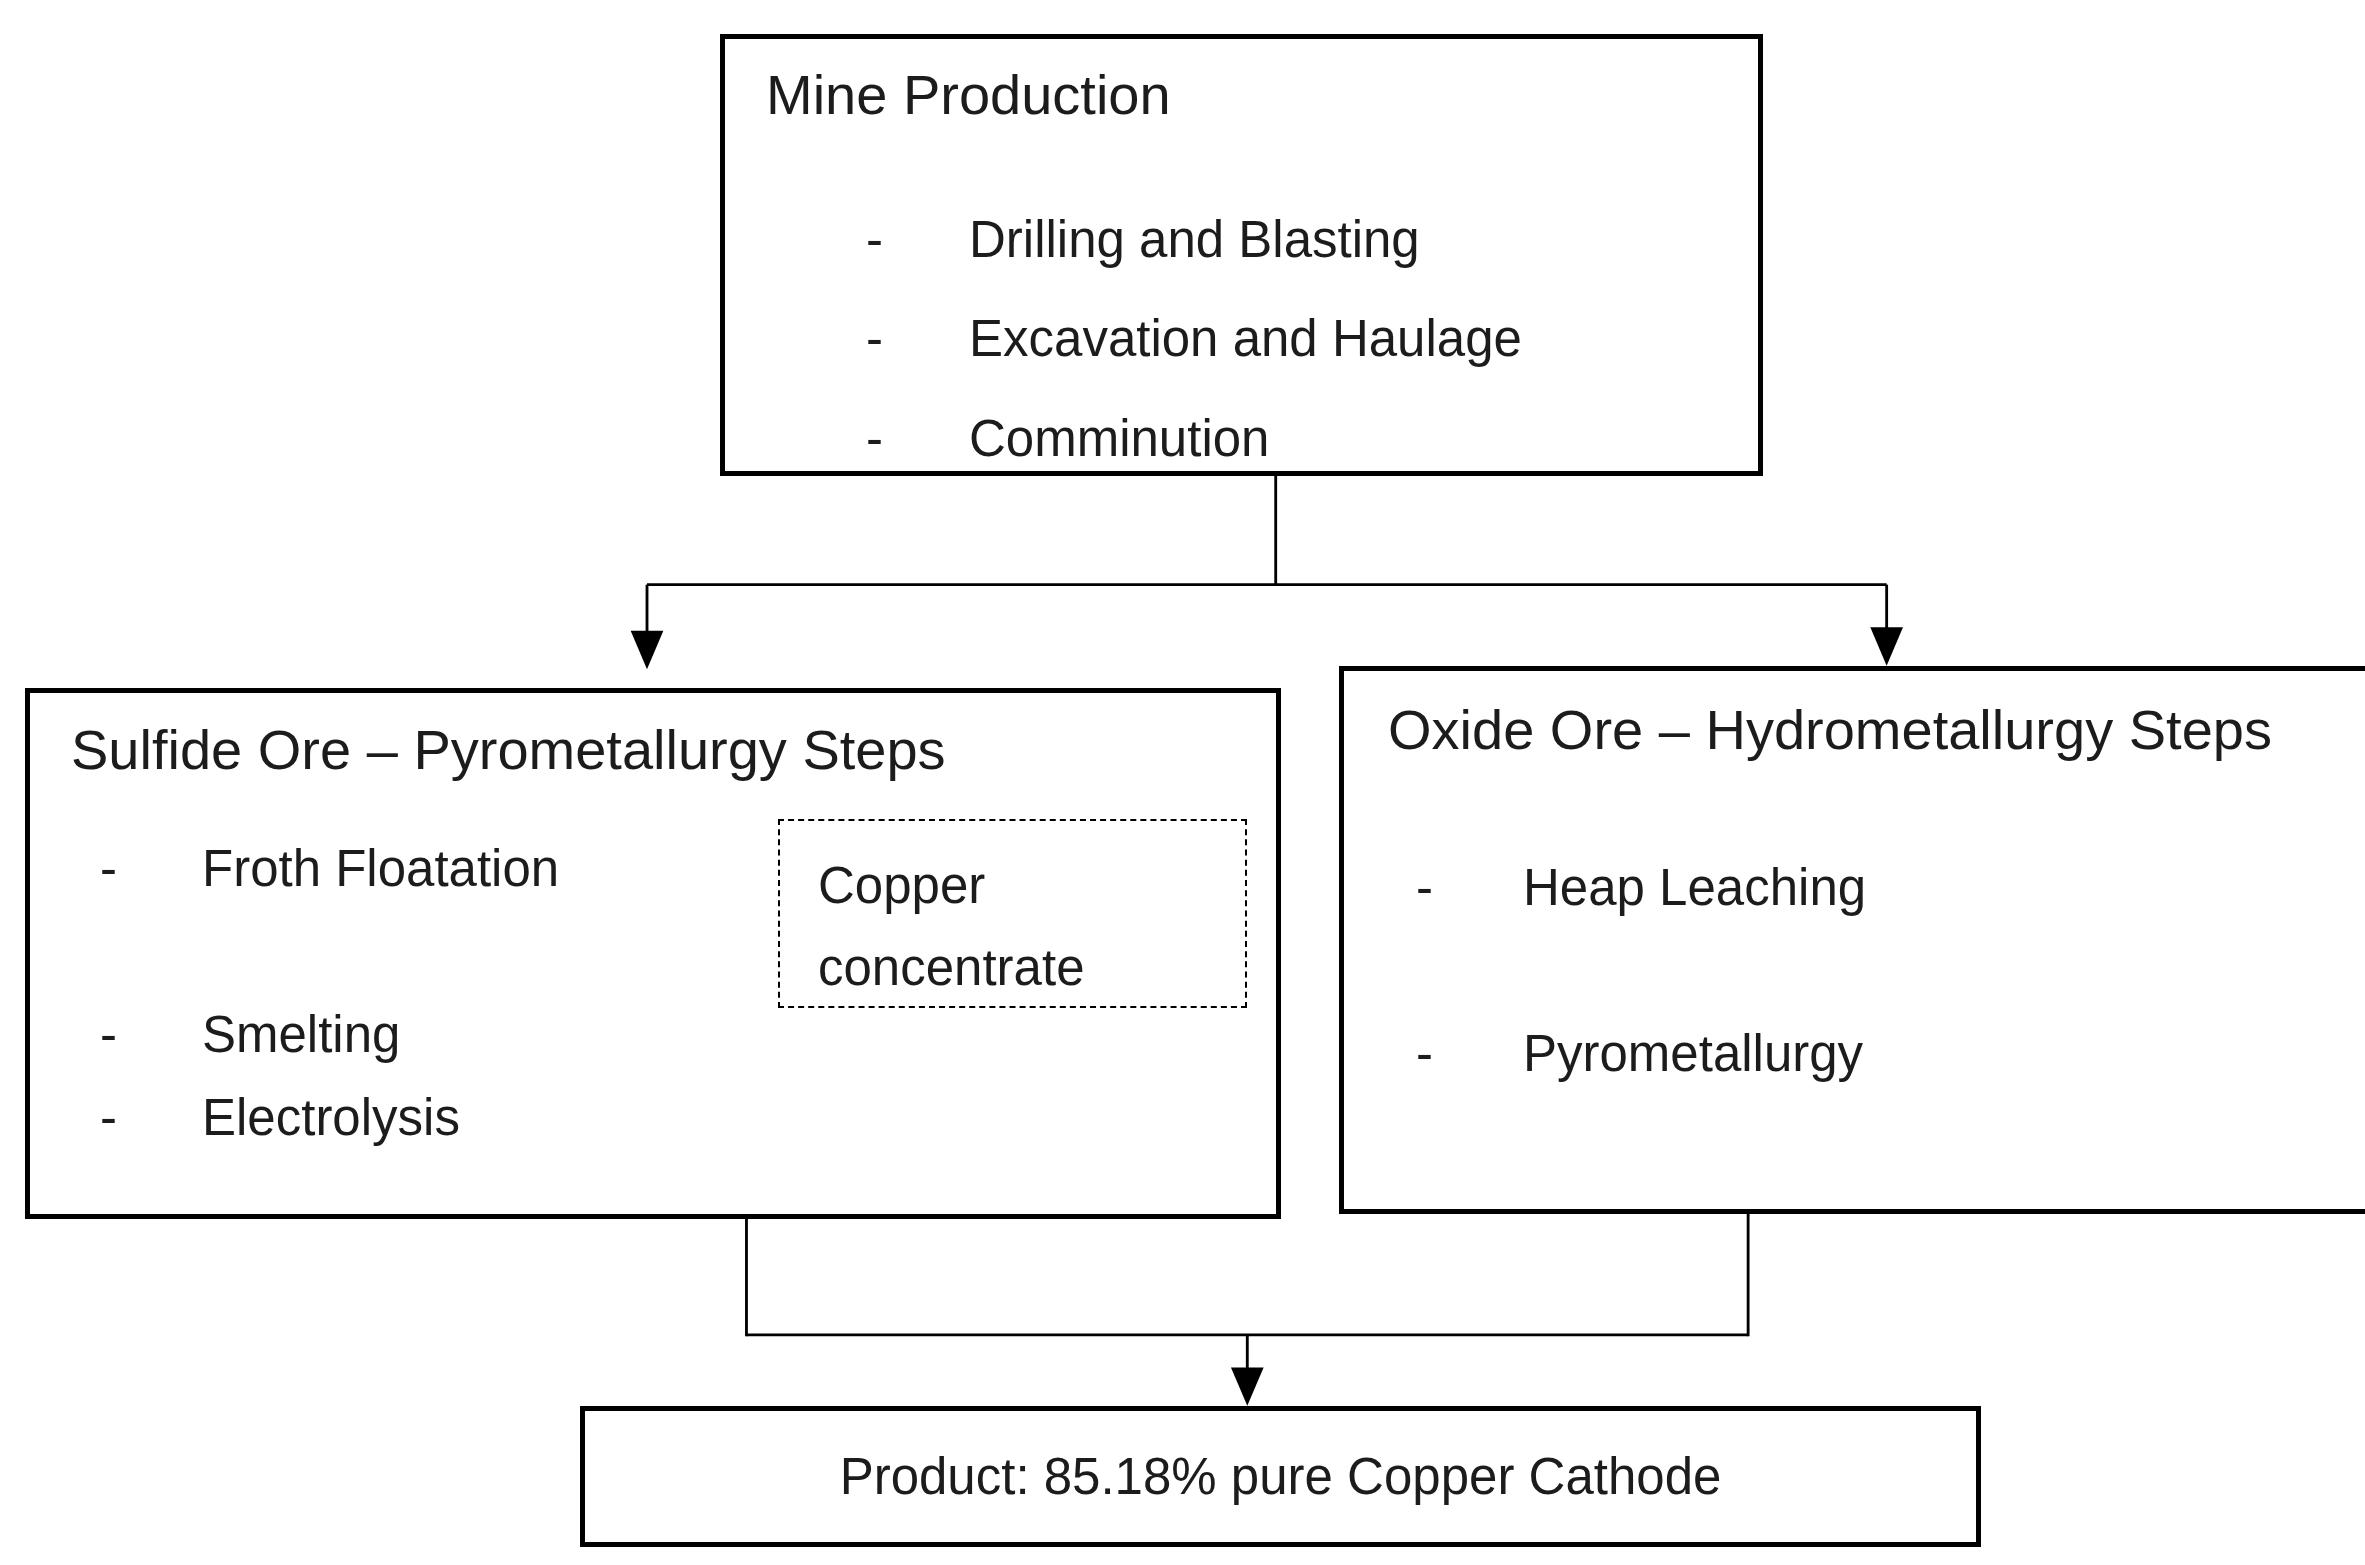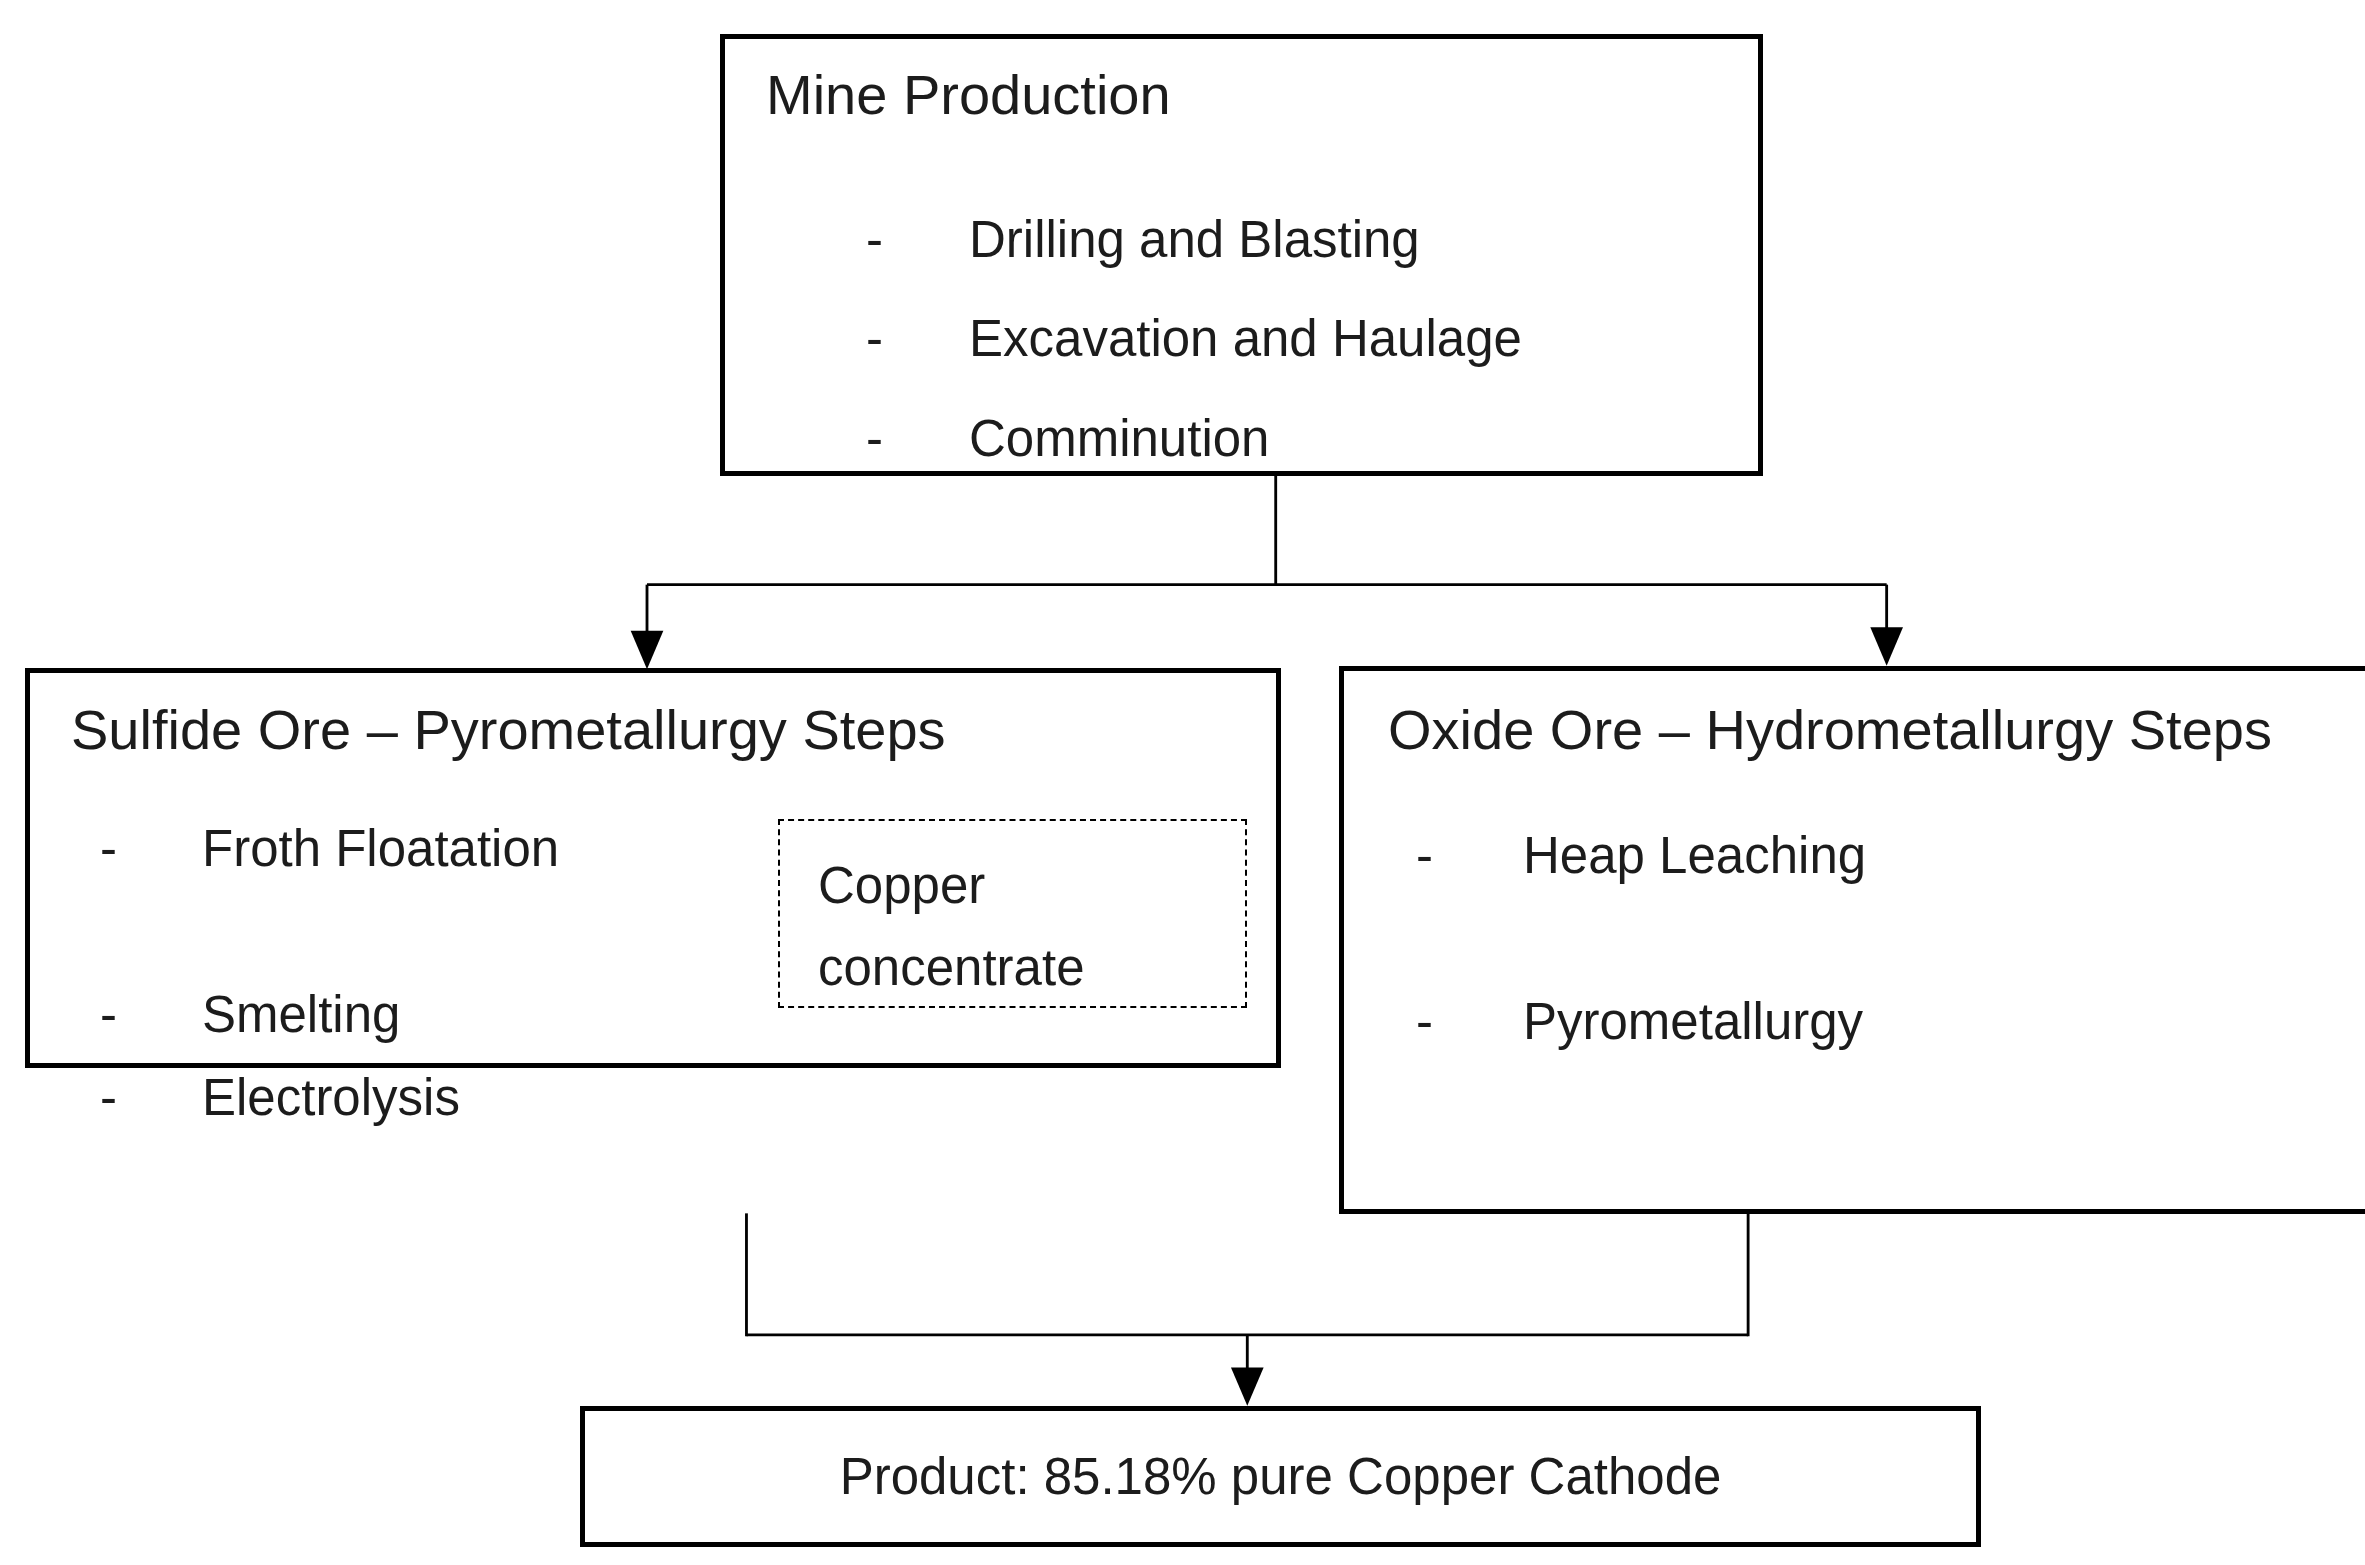--- a/index.html
+++ b/index.html
@@ -16,21 +16,21 @@
     color:var(--text);
     overflow:hidden;
   }
   .box{
     position:absolute;
     border:5px solid var(--line);
     box-sizing:border-box;
     background:var(--bg);
   }
   #box-mine{left:720px;top:34px;width:1043px;height:442px;}
-  #box-sulfide{left:25px;top:668px;width:1256px;height:400px;}
+  #box-sulfide{left:25px;top:688px;width:1256px;height:531px;}
   #box-oxide{left:1339px;top:666px;width:1207px;height:548px;}
   #box-product{
     left:580px;top:1406px;width:1401px;height:141px;
     display:flex;align-items:center;justify-content:center;
   }
   #box-concentrate{
     position:absolute;
     left:778px;top:819px;width:469px;height:189px;
     border:2.8px dashed var(--line);
     box-sizing:border-box;
@@ -58,21 +58,21 @@
   #box-mine .li .dash{width:103px;}
   #box-mine .li.i0{top:175px;}
   #box-mine .li.i1{top:274px;}
   #box-mine .li.i2{top:374px;}
   #box-sulfide .li{left:70px;}
   #box-sulfide .li .dash{width:102px;}
   #box-sulfide .li.i0{top:150px;}
   #box-sulfide .li.i1{top:233px;}
   #box-sulfide .li.i2{top:316px;}
   #box-sulfide .li.i3{top:399px;}
-  #box-oxide .li{left:72px;}
+  #box-oxide .li{left:72px;margin-top:32px;}
   #box-oxide .li .dash{width:107px;}
   #box-oxide .li.i0{top:159px;}
   #box-oxide .li.i1{top:242px;}
   #box-oxide .li.i2{top:325px;}
   #product-label{
     font-size:51px;line-height:51px;white-space:nowrap;
   }
   #connector-svg{
     position:absolute;left:0;top:0;
     pointer-events:none;

